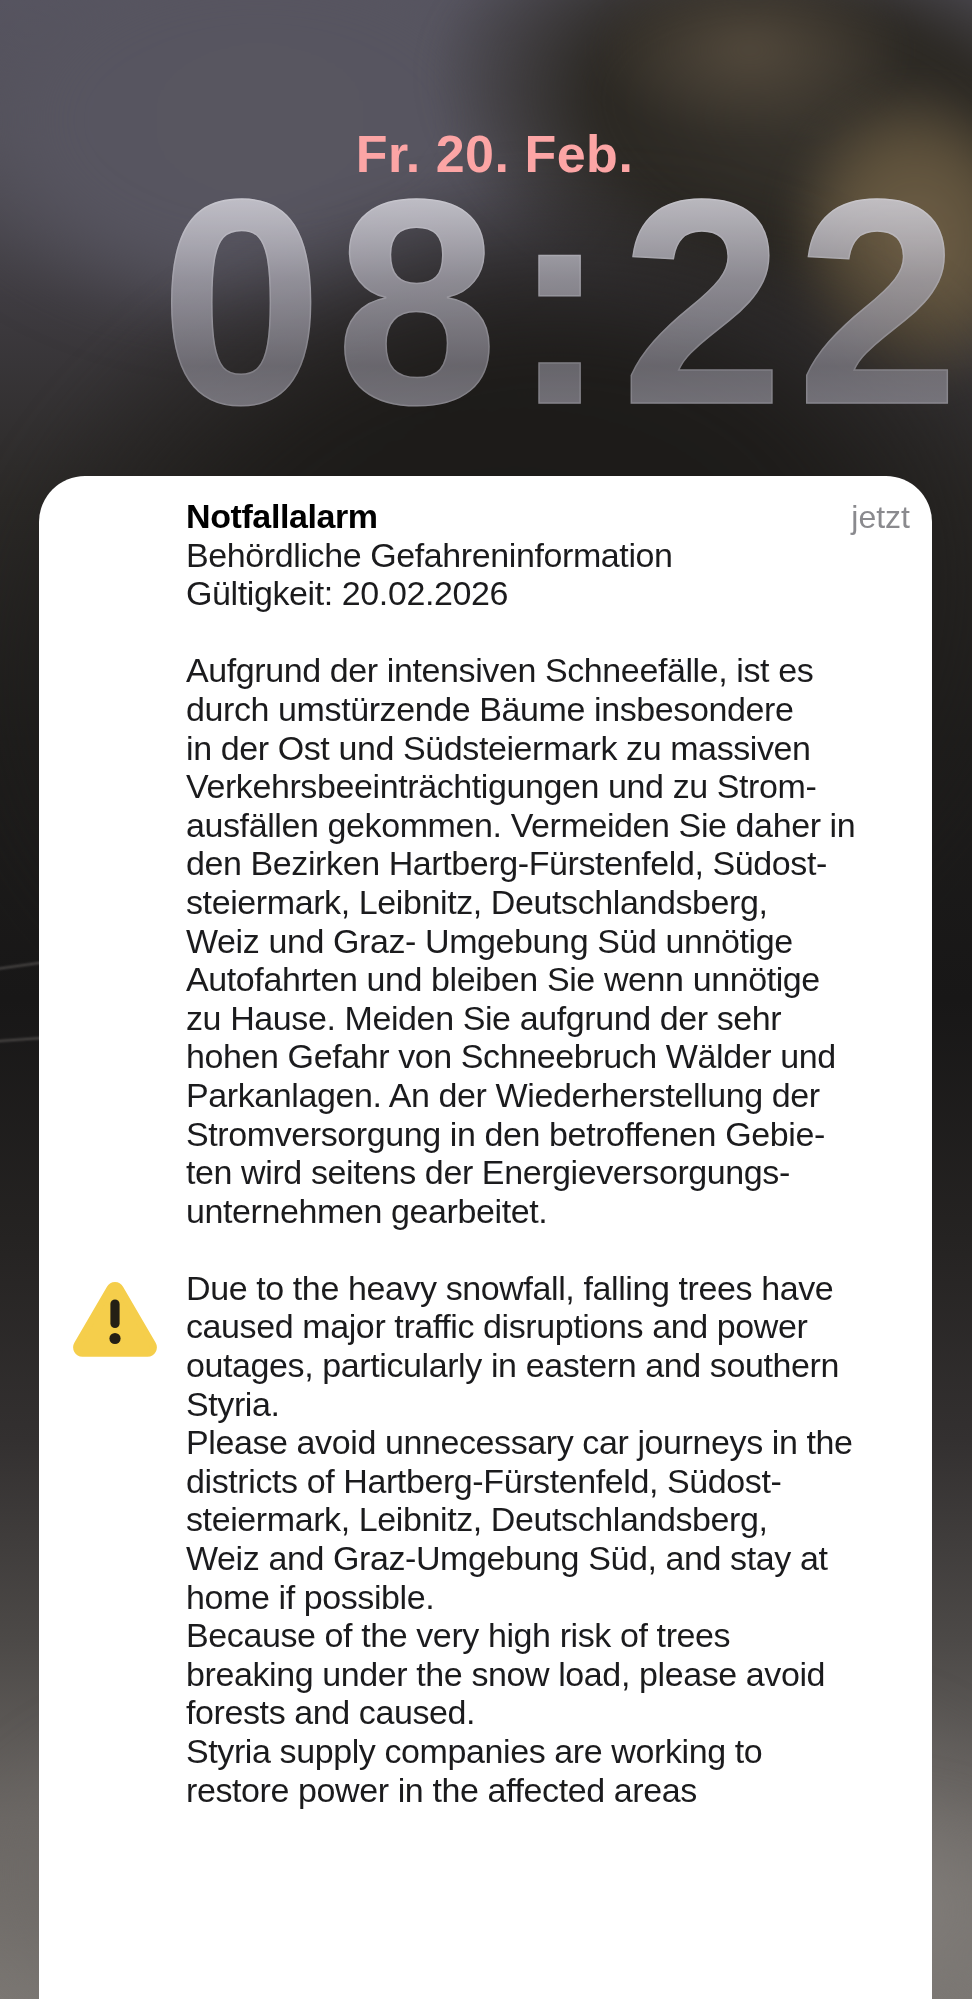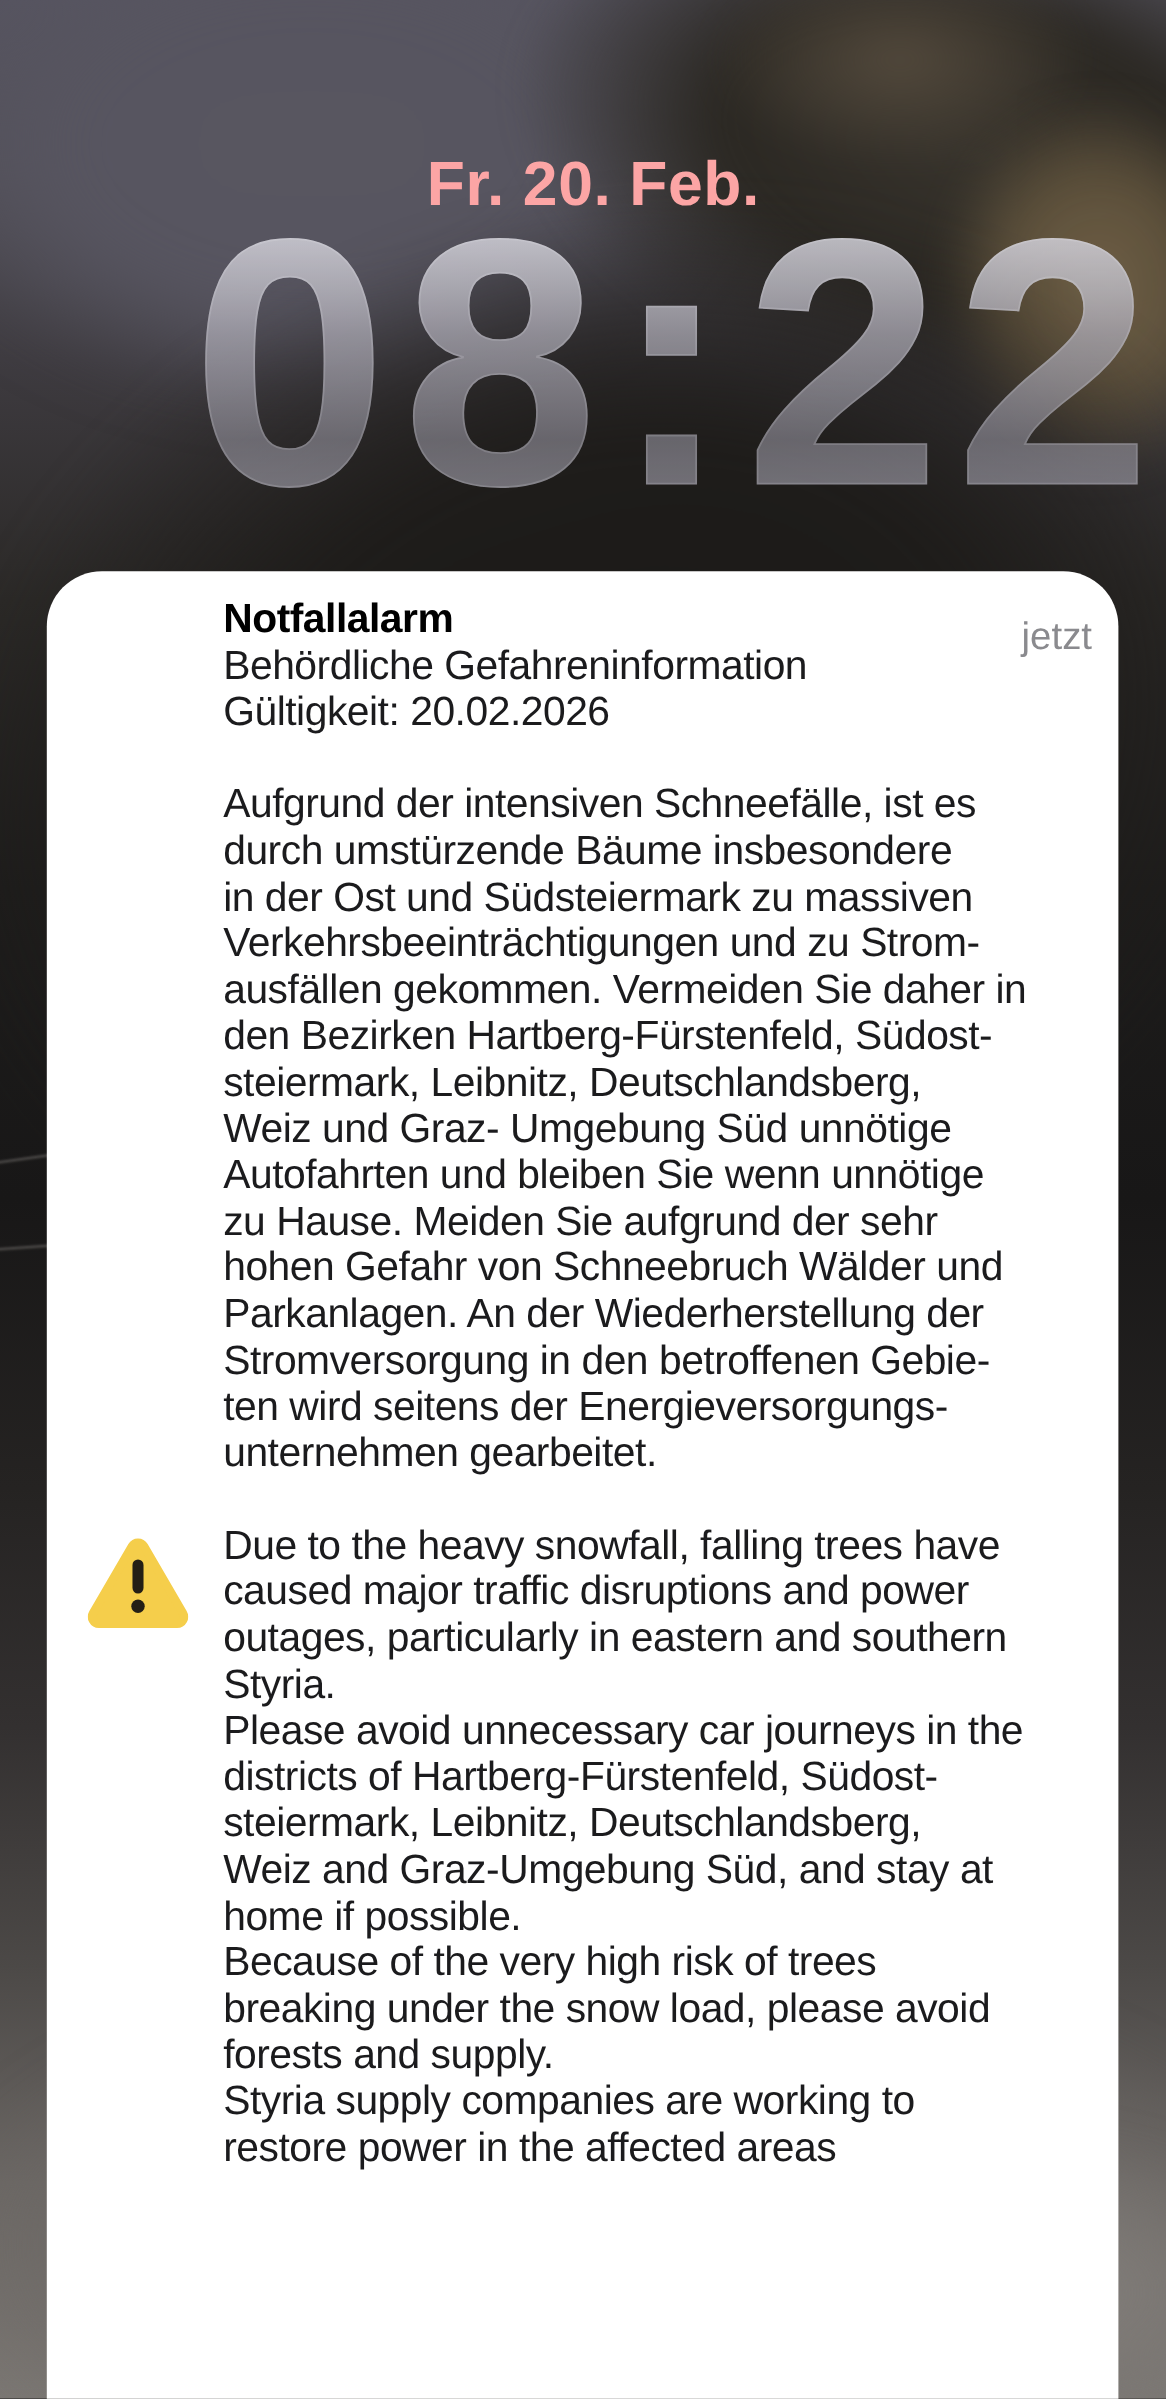--- a/index.html
+++ b/index.html
@@ -48,21 +48,21 @@
   
   .card{position:absolute;left:39px;top:476px;width:893px;height:1686px;
         background:#ffffff;border-radius:46px;}
   .icon-wrap{position:absolute;left:34px;top:50%;transform:translateY(-50%);
              width:84px;height:76px;}
   .content{position:absolute;left:147px;top:21px;right:22px;bottom:0;
            font-size:34px;line-height:38.6px;letter-spacing:-0.4px;color:#1b1b1d;}
   .content .line{white-space:nowrap;overflow:visible;}
   .hdr{position:relative;white-space:nowrap;}
   .title{font-weight:bold;color:#000;}
-  .timestamp{position:absolute;right:0;top:14px;font-size:32px;letter-spacing:0;
+  .timestamp{position:absolute;right:0;top:1px;font-size:32px;letter-spacing:0;
              color:#8a8a8e;font-weight:400;}
   .gap{height:38.6px;}
 </style>
 </head>
 <body>
 
 <div class="screen">
 
   <div class="bg">
     <div class="blob b-graywedge"></div>
@@ -123,20 +123,20 @@
           <div class="line">caused major traffic disruptions and power</div>
           <div class="line">outages, particularly in eastern and southern</div>
           <div class="line">Styria.</div>
           <div class="line">Please avoid unnecessary car journeys in the</div>
           <div class="line">districts of Hartberg-Fürstenfeld, Südost-</div>
           <div class="line">steiermark, Leibnitz, Deutschlandsberg,</div>
           <div class="line">Weiz and Graz-Umgebung Süd, and stay at</div>
           <div class="line">home if possible.</div>
           <div class="line">Because of the very high risk of trees</div>
           <div class="line">breaking under the snow load, please avoid</div>
-          <div class="line">forests and supply.</div>
+          <div class="line">forests and caused.</div>
           <div class="line">Styria supply companies are working to</div>
           <div class="line">restore power in the affected areas</div>
         </div>
     </div>
 
   </div>
 </div>
 
 </body></html>

